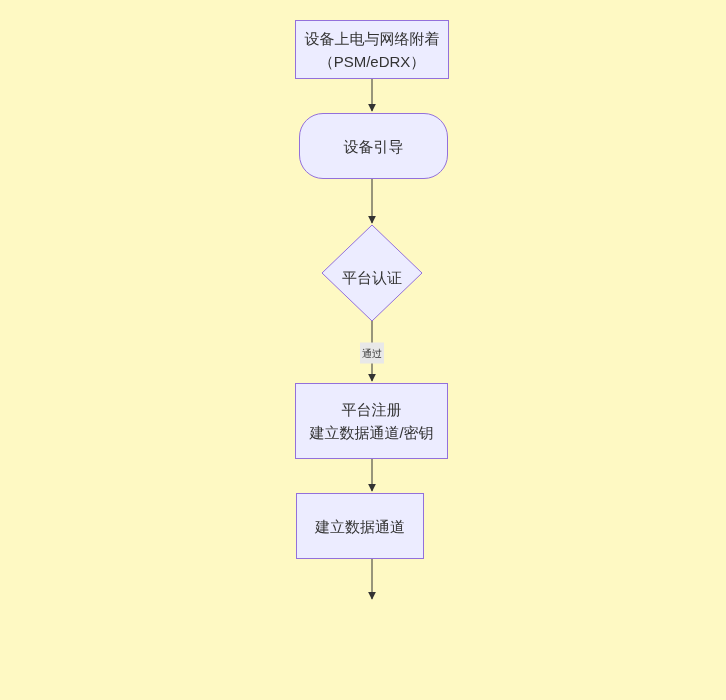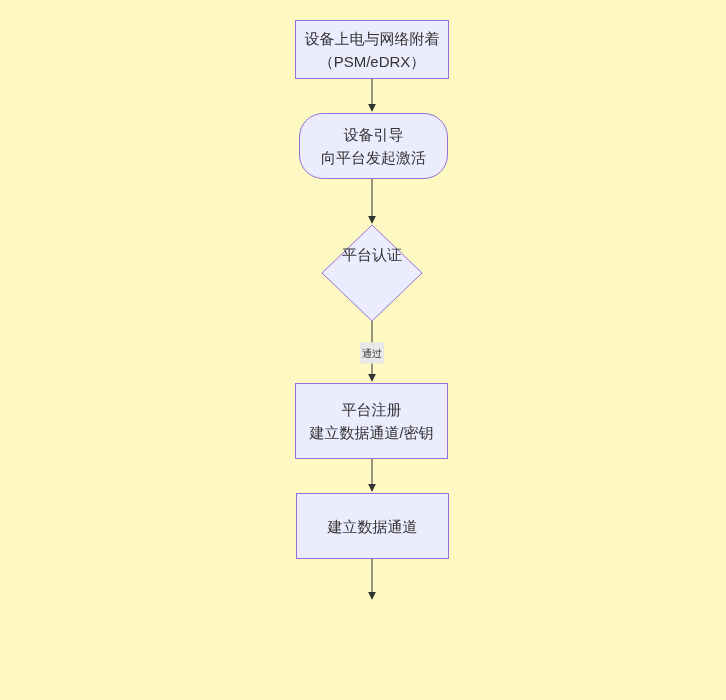--- a/index.html
+++ b/index.html
@@ -42,21 +42,21 @@
     line-height: 23px;
     display: flex;
     flex-direction: column;
     align-items: center;
     justify-content: center;
     text-align: center;
   }
   .diamond-label {
     position: absolute;
     left: 322px;
-    top: 207px;
+    top: 230px;
     width: 100px;
     height: 96px;
     display: flex;
     align-items: center;
     justify-content: center;
     color: #333333;
     font-size: 15px;
     text-align: center;
   }
   .edge-label {
@@ -94,30 +94,29 @@
     <polygon class="diamond-shape" points="372,225 422,273 372,321 322,273"></polygon>
   </svg>
 
   <div class="node" style="left:295px; top:20px; width:154px; height:59px;">
     <span>设备上电与网络附着</span>
     <span>（PSM/eDRX）</span>
   </div>
 
   <div class="node" style="left:299px; top:113px; width:149px; height:66px;border-radius:24px;">
     <span>设备引导</span>
-    <span>向平台发起激活</span>
   </div>
 
   <div class="diamond-label">平台认证</div>
 
   <div class="edge-label">通过</div>
 
   <div class="node" style="left:295px; top:383px; width:153px; height:76px;">
     <span>平台注册</span>
     <span>建立数据通道/密钥</span>
   </div>
 
-  <div class="node" style="left:296px; top:493px; width:153px; height:66px;">
+  <div class="node" style="left:296px; top:493px; width:128px; height:66px;">
     <span>建立数据通道</span>
   </div>
 
 
 </div>
 
 </body></html>

